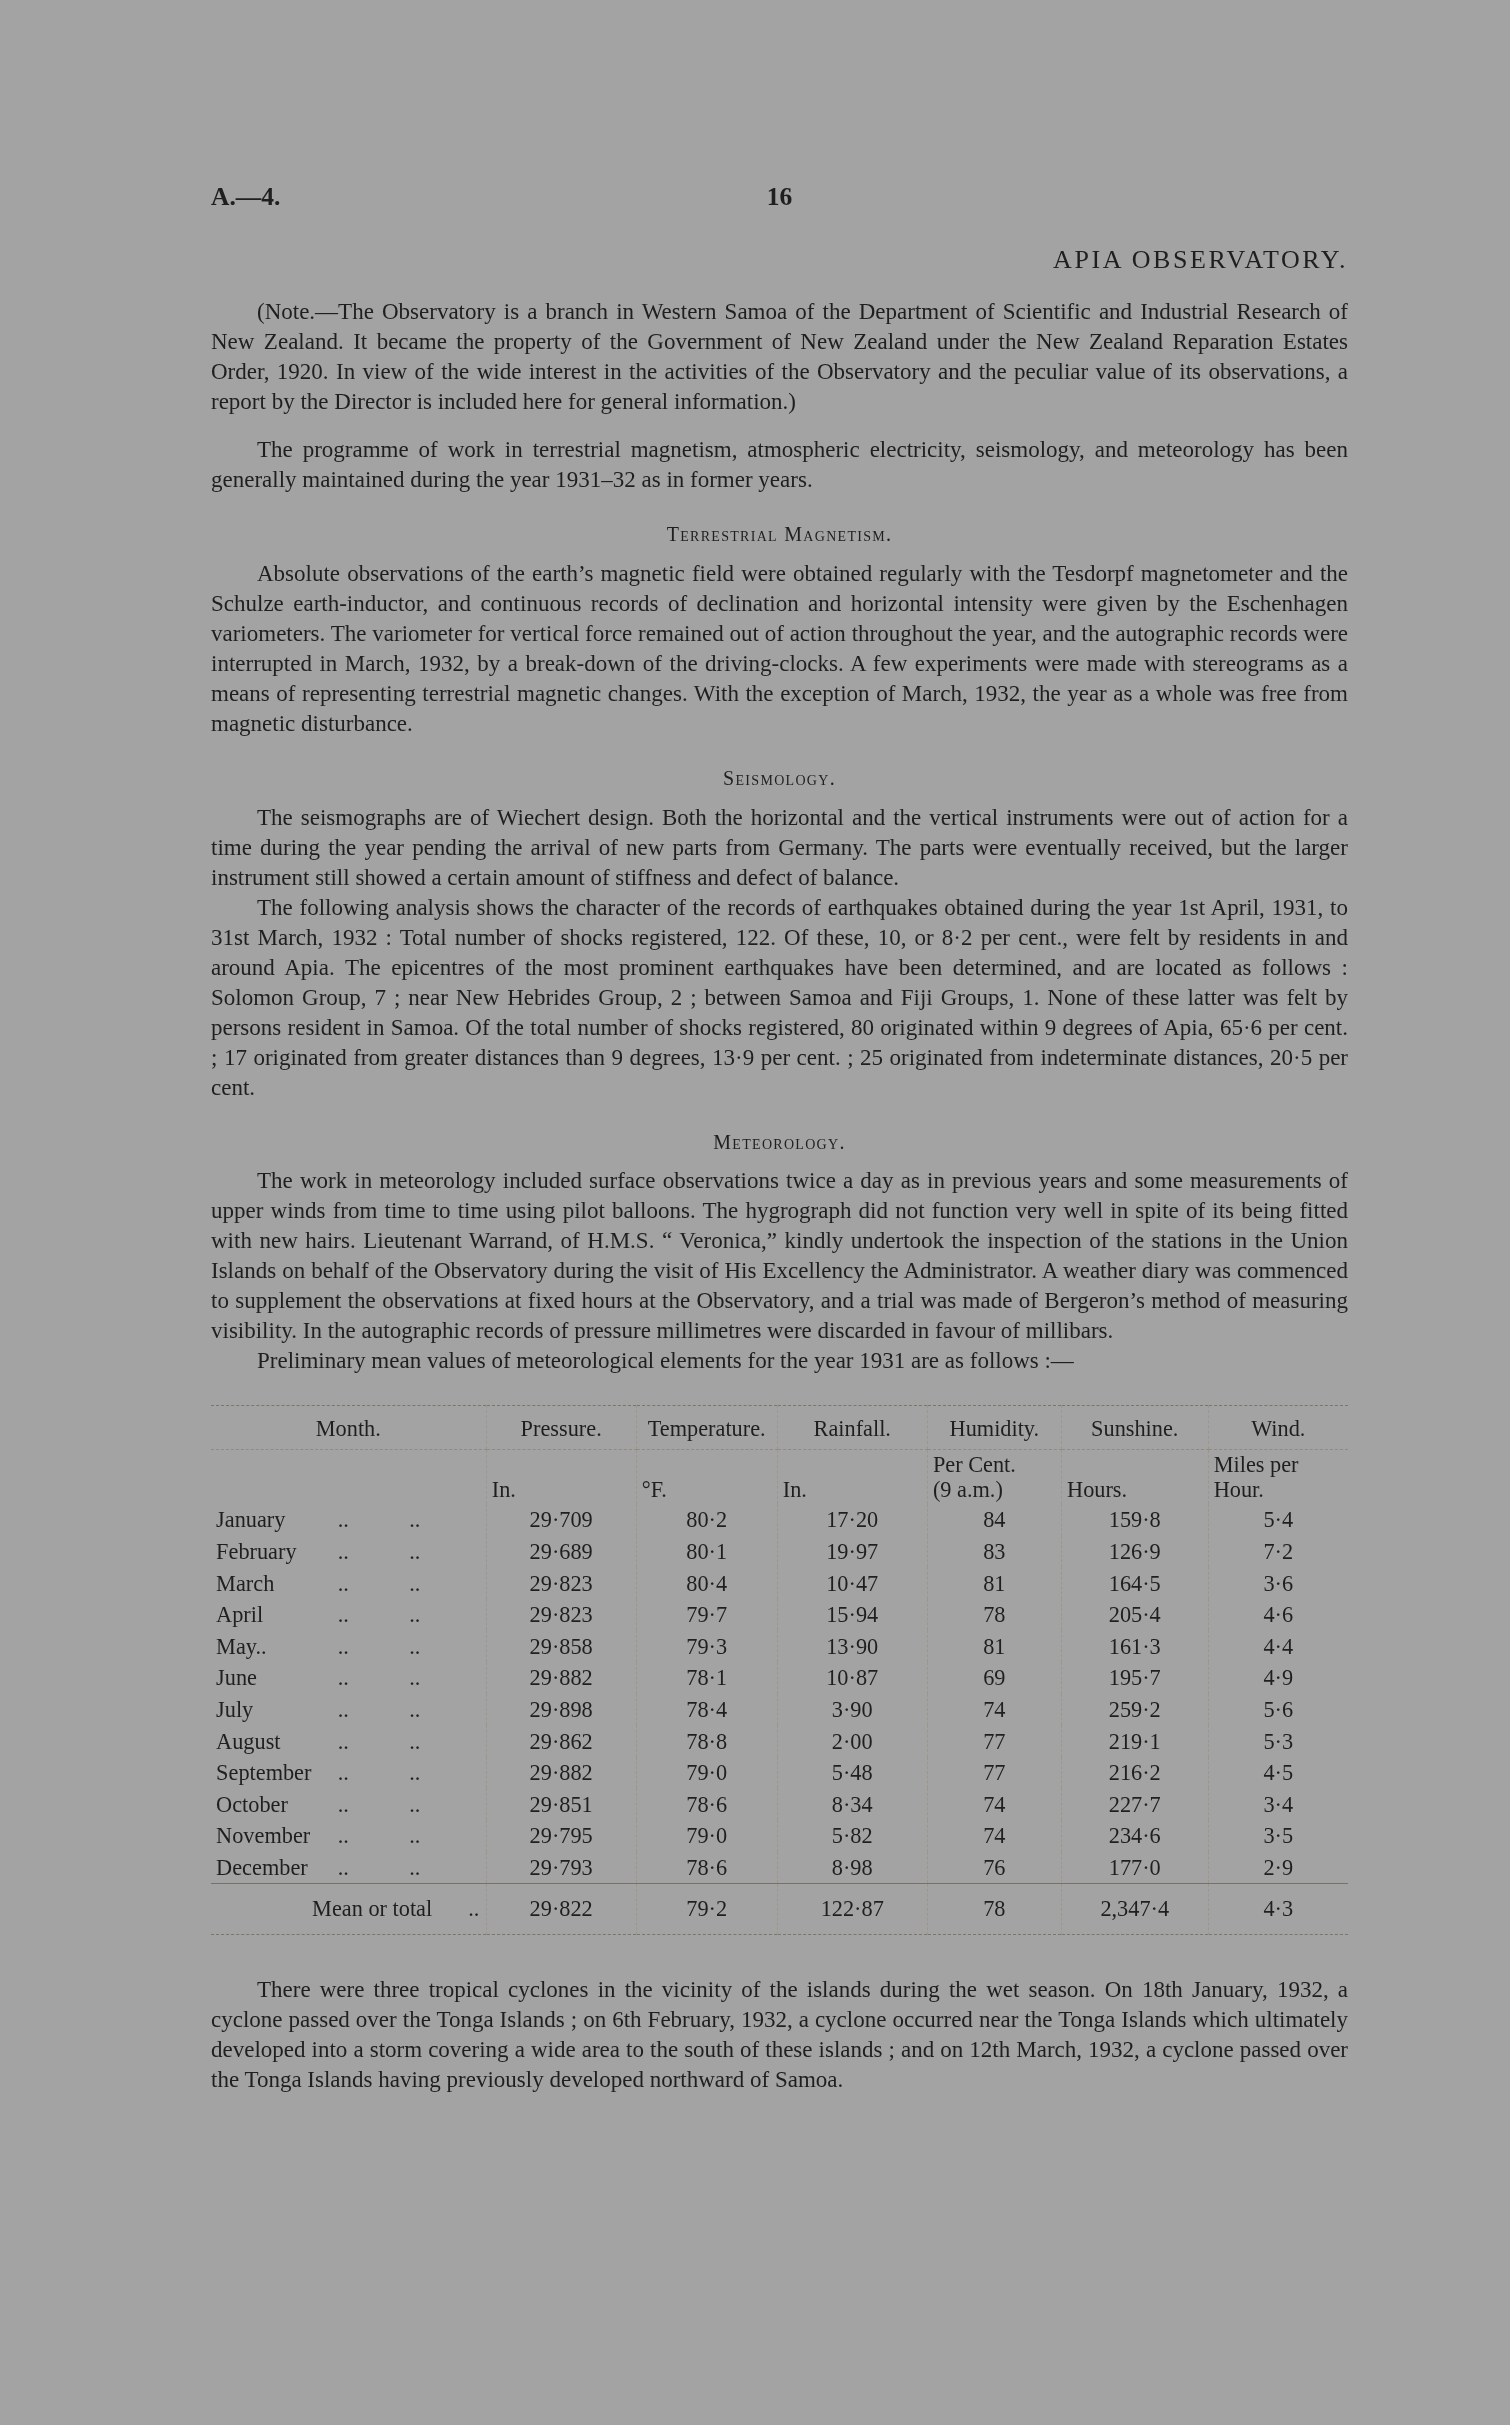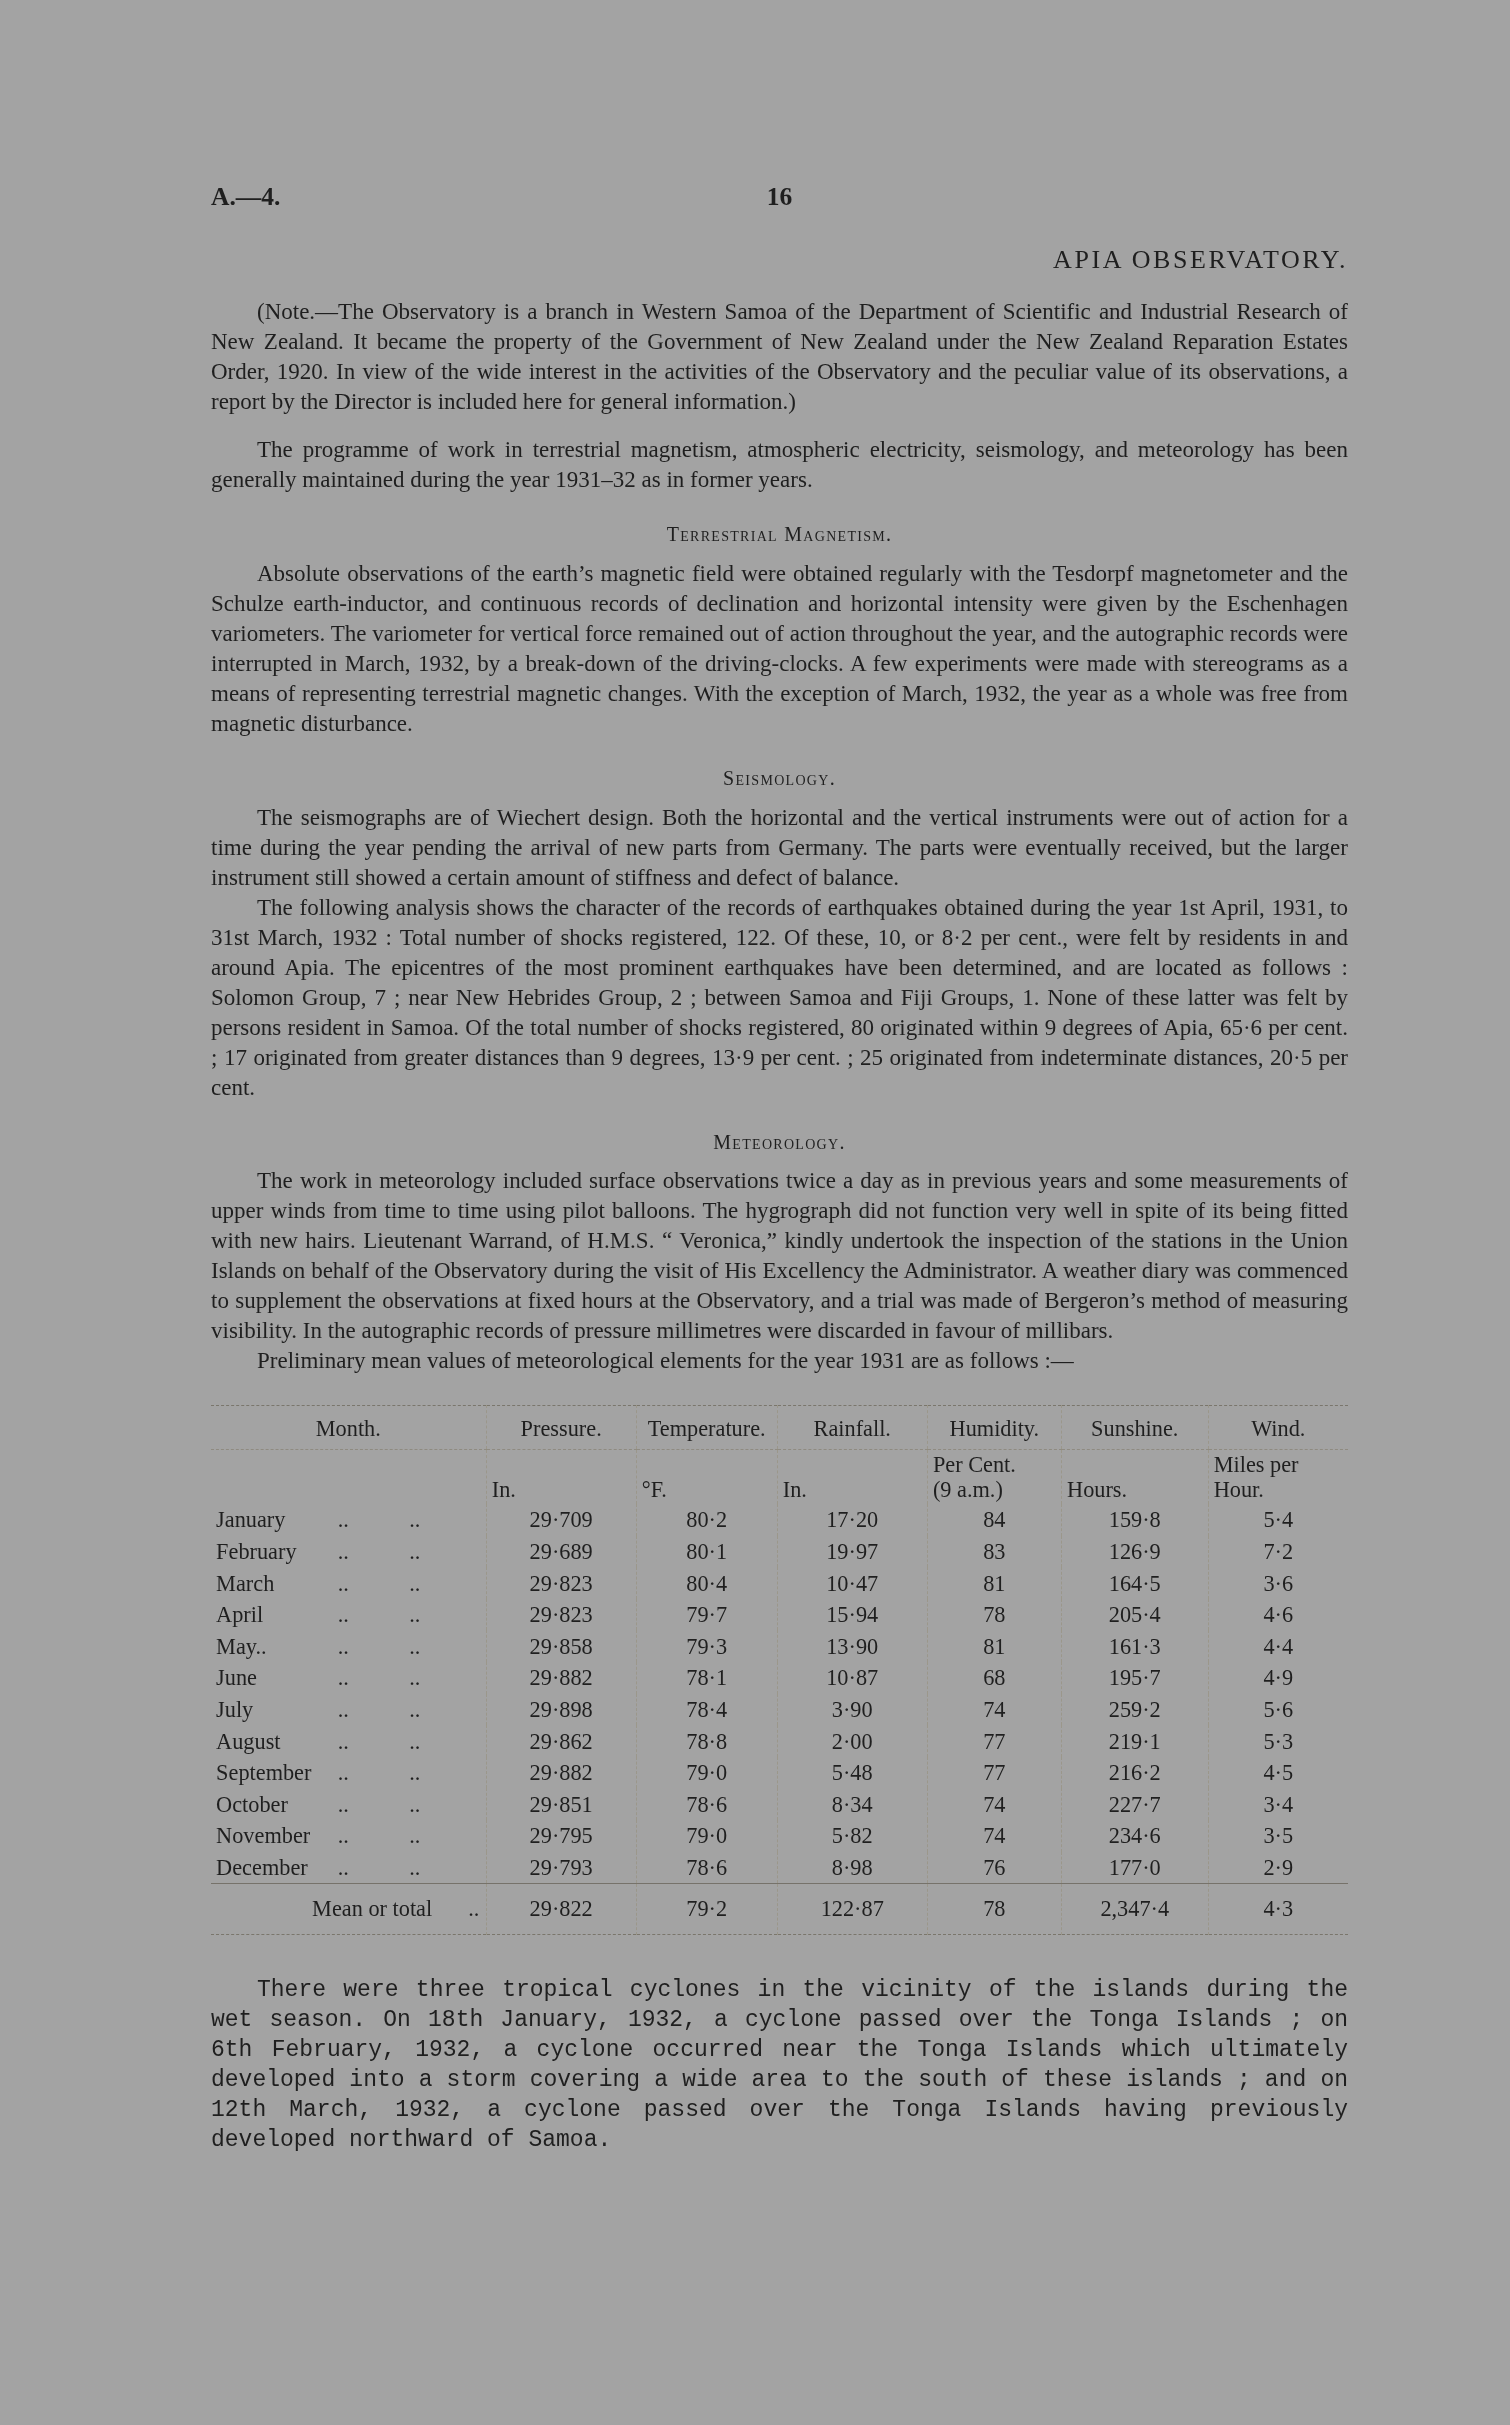--- a/index.html
+++ b/index.html
@@ -74,21 +74,21 @@
     margin-top: 24px;
   }
   .cd { text-align: center; }
   .cm { padding-left: 7.7px; }
   .cm-inner { display: flex; align-items: center; }
   .mn { flex: 0 0 46%; white-space: nowrap; }
   .dg { flex: 1 1 auto; }
   .trow td { border-top: 1.3px solid #76726a; padding-top: 10.2px; padding-bottom: 10.2px; }
   .ctl { display: flex; align-items: baseline; padding-left: 96px; }
   .tl { flex: 0 0 auto; margin-right: 36px; }
-  .closing { margin-top: 40px; font-family: Liberation Mono, monospace; }
+  .closing { margin-top: 40px; }
 </style>
 </head>
 <body>
 
 <div class="page">
   <div class="content">
 
     <div class="pagehead">
       <span class="docref">A.—4.</span>
       <span class="pagenum">16</span>
@@ -222,21 +222,21 @@
           <td class="cm">
               <span class="cm-inner">
                 <span class="mn">June</span>
                 <span class="dg">..</span>
                 <span class="dg">..</span>
               </span>
             </td>
           <td class="cd">29·882</td>
           <td class="cd">78·1</td>
           <td class="cd">10·87</td>
-          <td class="cd">68</td>
+          <td class="cd">69</td>
           <td class="cd">195·7</td>
           <td class="cd">4·9</td>
         </tr>
         <tr>
           <td class="cm">
               <span class="cm-inner">
                 <span class="mn">July</span>
                 <span class="dg">..</span>
                 <span class="dg">..</span>
               </span>

